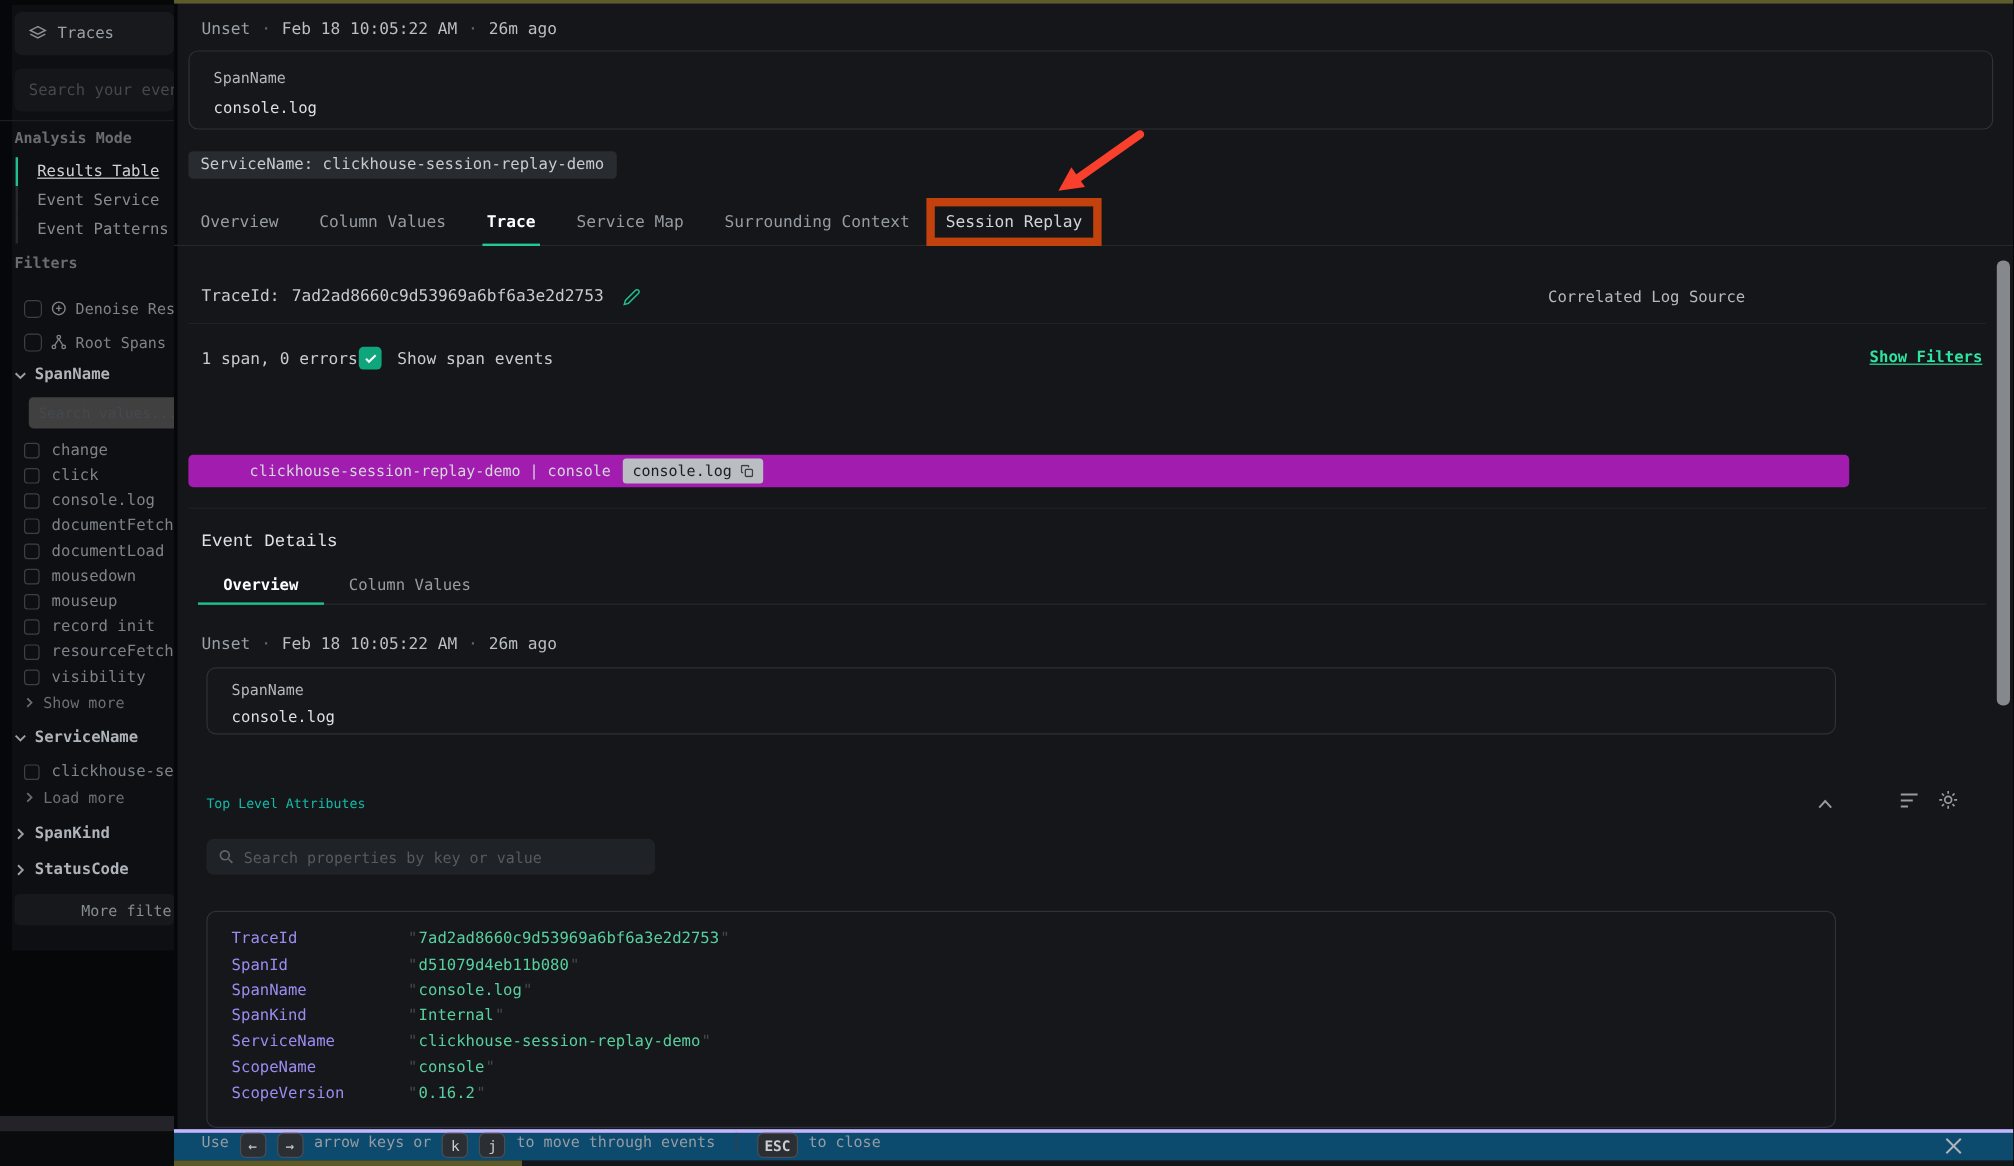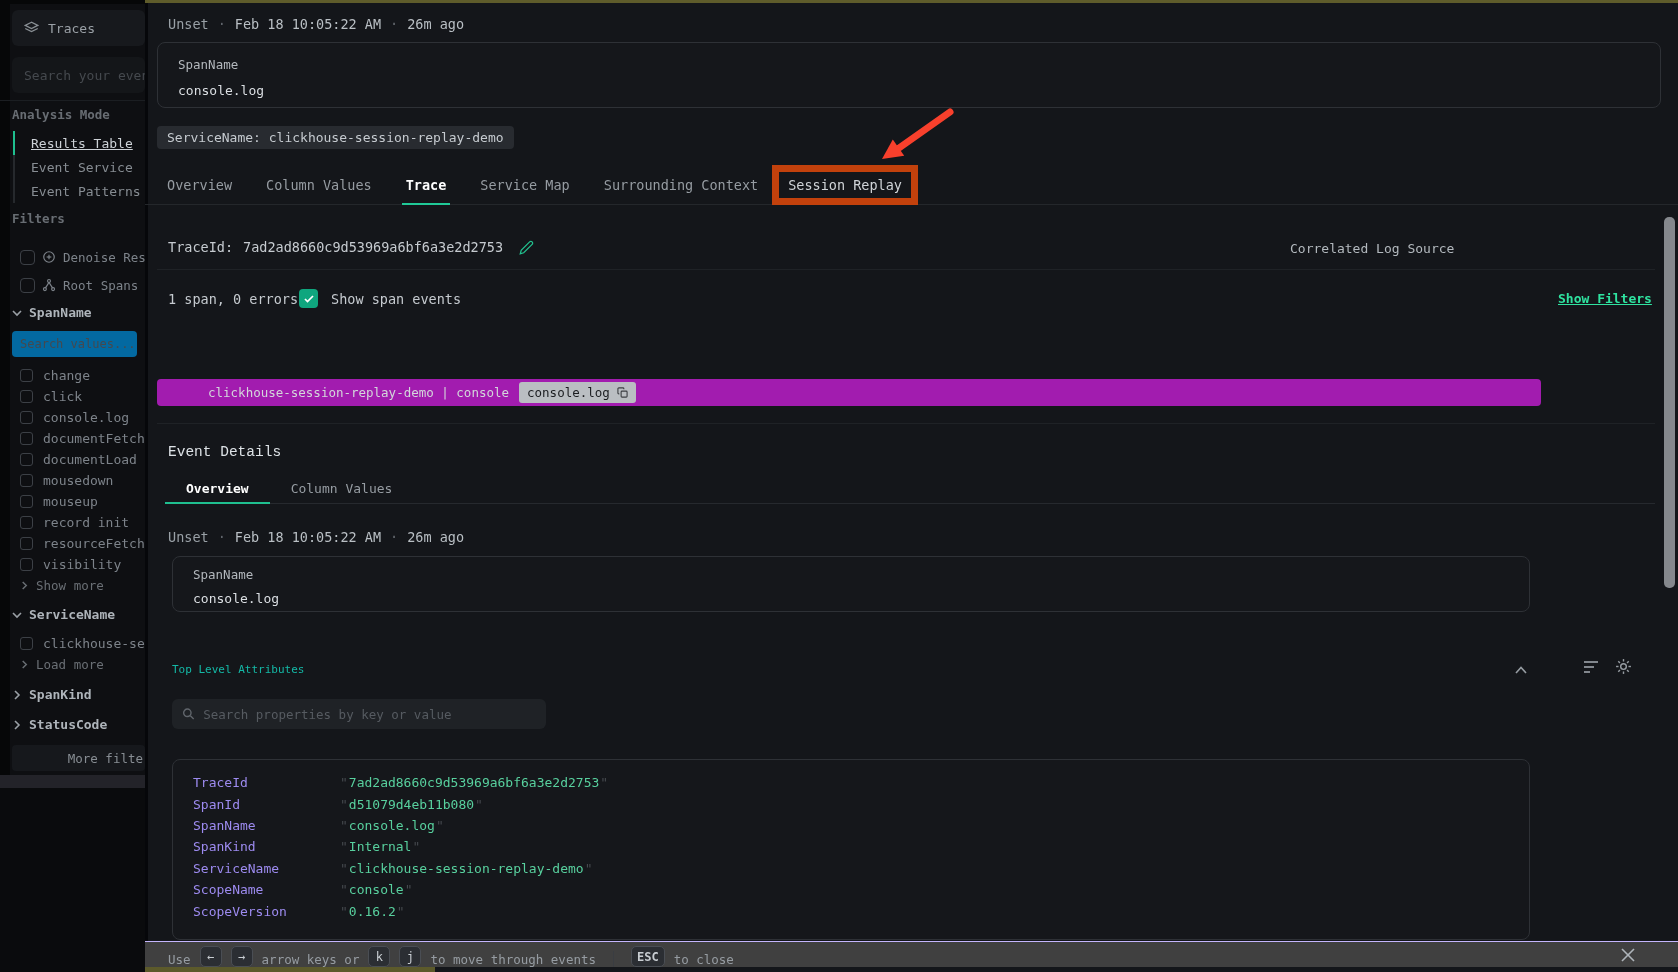--- a/index.html
+++ b/index.html
@@ -3,40 +3,40 @@
 <meta charset="utf-8">
 <style>
   * { margin:0; padding:0; box-sizing:border-box; }
   html,body { background:#000; }
   .stage {
     position:relative; width:1678px; height:972px; overflow:hidden;
     background:#0a0b0d; font-family:"DejaVu Sans Mono","Liberation Mono",monospace;
     color:#c3c8cd; font-size:13px;
   }
   
-  .sidebar { position:absolute; left:0; top:0; width:145px; height:788px; background:#060708; overflow:hidden; }
+  .sidebar { position:absolute; left:0; top:0; width:145px; height:943px; background:#060708; overflow:hidden; }
   .sidebar-panel { position:absolute; left:10px; top:4px; width:135px; height:788px; background:#0e0f12; }
   .sb-abs { position:absolute; }
   .traces-btn { left:12px; top:10px; width:133px; height:36px; background:#17191d; border:none; border-radius:6px;
     display:flex; align-items:center; gap:9px; padding-left:12px; color:#9aa0a6; font:13px "DejaVu Sans Mono",monospace; cursor:pointer; }
   .sb-search { left:12px; top:57px; width:133px; height:36px; background:#141619; border-radius:6px; display:flex; align-items:center; padding-left:12px; overflow:hidden; }
   .sb-search input, .sb-search2 input, .props-search input {
     width:100%; background:transparent; border:none; outline:none; color:#c3c8cd; font:inherit; }
   .sb-search input::placeholder { color:#45494e; }
   .sb-sep { left:0; top:100px; width:145px; border-top:1px solid #1b1e22; }
   .sb-label { left:12px; font-weight:bold; font-size:12.5px; color:#686d73; white-space:nowrap; }
   .mode-list { left:13px; top:131px; width:132px; }
   .mode-item { height:24px; border-left:2px solid #26292d; padding-left:16px; display:flex; align-items:center;
     font-size:13px; color:#878d93; white-space:nowrap; cursor:pointer; }
   .mode-item.active { border-left-color:#1fbf8f; color:#cdd2d7;text-decoration:underline; }
   .toggle-row { left:20px; height:20px; display:flex; align-items:center; gap:7px; white-space:nowrap; color:#7d838a; font-size:12.5px; cursor:pointer; }
   .cbx { width:15px; height:15px; border:1px solid #3c4046; border-radius:4px; background:transparent; flex:none; }
   .cbx.sm { width:13px; height:13px; border-radius:3px; }
   .grp-hdr { left:12px; display:flex; align-items:center; gap:7px; font-weight:bold; font-size:13px; color:#aeb4ba; white-space:nowrap; cursor:pointer; }
-  .sb-search2 { left:12px; top:331px; width:125px; height:26px; background:#0369a1; border-radius:4px; display:flex; align-items:center; padding-left:8px; overflow:hidden; }
+  .sb-search2 { left:24px; top:331px; width:125px; height:26px; background:#404040; border-radius:4px; display:flex; align-items:center; padding-left:8px; overflow:hidden; }
   .sb-search2 input { font-size:12px; }
   .sb-search2 input::placeholder { color:#45494e; }
   .opt-row { left:20px; height:20px; display:flex; align-items:center; gap:10px; color:#7d838a; font-size:13px; white-space:nowrap; cursor:pointer; }
   .more-link { left:20px; display:flex; align-items:center; gap:7px; color:#6a6f75; font-size:12.5px; white-space:nowrap; cursor:pointer; }
   .more-filters { left:12px; top:745px; width:133px; height:26px; background:#16181c; border:none; border-radius:4px;
     color:#878d93; font:12.5px "DejaVu Sans Mono",monospace; text-align:right; padding-right:2px; cursor:pointer; }
   .sb-bottom { position:absolute; left:0; bottom:0; width:145px; height:13px; background:#232329; }
   .chev { flex:none; }
   
   .drawer { position:absolute; left:145px; top:0; width:1533px; height:972px; background:#14161a; overflow:hidden; }
@@ -84,22 +84,22 @@
   .props-search input { font-size:12.5px; }
   .props-search input::placeholder { color:#565b61; }
   .row-icon { color:#969ca2; cursor:pointer; }
   .attr-card { left:27px; top:759px; width:1358px; height:181px; border:1px solid #2e3136; border-radius:8px; background:#15171b; overflow:hidden; padding:12px 0 0 20px; }
   .attr-row { display:flex; height:21.4px; align-items:center; font-size:13px; }
   .attr-key { width:146px; color:#9d8bf0; flex:none; cursor:pointer; }
   .attr-val { color:#58d09e; white-space:nowrap; }
   .attr-val::before, .attr-val::after { content:'"'; color:#45494e; margin:0 1px; }
   .scroll-thumb { left:1519px; top:217px; width:11px; height:371px; background:#85888d; border-radius:5px; cursor:pointer; }
   
-  .footer { left:0; top:941px; width:100%; height:26px; background:#404040; border-top:1px solid #c4b5fd;
-    display:flex; align-items:flex-end; padding-left:23px; gap:9px; font-size:12.5px; color:#969ca2; }
+  .footer { left:0; top:941px; width:100%; height:26px; background:#0c4a6e; border-top:3px solid #c4b5fd;
+    display:flex; align-items:flex-start; padding-left:23px; gap:9px; font-size:12.5px; color:#969ca2; }
   .kbd { display:inline-flex; align-items:center; justify-content:center; min-width:22px; height:21px; padding:0 5px;
     background:#2b2e33; border:1px solid #4a4e54; border-radius:5px; color:#c9ced3; font-size:12px; }
   .kbd.esc { font-weight:bold; }
   .vdiv { width:1px; height:16px; background:#3a3d42; margin:0 8px; }
   .close-x { position:absolute; left:1475px; top:947px; width:16px; height:16px; cursor:pointer; }
   .olive-bottom { position:absolute; left:0; top:967px; width:290px; height:5px; background:#5c5a2b; }
   .arrow-annot { left:723px; top:106px; }
   svg { display:block; }
 </style>
 </head>

